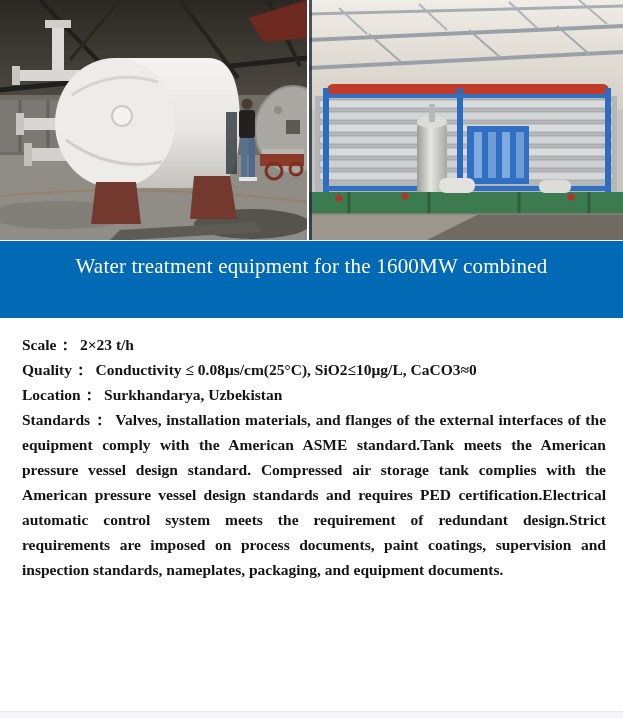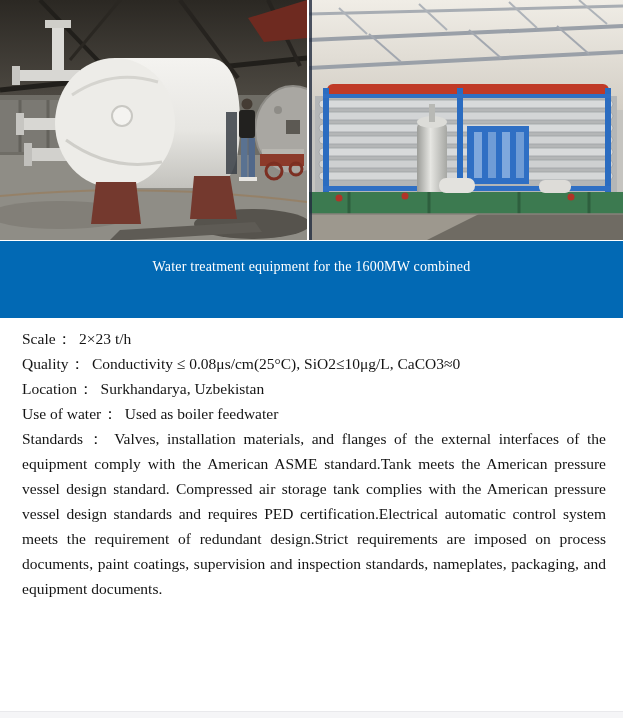--- a/index.html
+++ b/index.html
@@ -31,29 +31,30 @@
   .banner{
     margin-top:1px;
     height:77px;
     box-sizing:border-box;
     background:var(--banner-bg);
     color:var(--banner-fg);
     text-align:center;
     padding-top:13px;
   }
   .banner-line{
-    font-size:14px;
+    font-size:21px;
     line-height:25.5px;
     letter-spacing:0.2px;
   }
   
   .content{
     box-sizing:border-box;
-    padding:8px 17px 0 22px;
+    padding:14px 17px 0 22px;
     color:var(--text-color);
+    font-weight:bold;
   }
   .spec{
     margin:0;
     font-size:15.5px;
     line-height:25px;
     text-align:justify;
   }
   .spec-colon{
     margin:0 7px 0 1px;
   }
@@ -226,21 +227,20 @@
 
   <div class="content">
 
     <p class="spec"><span class="spec-label">Scale</span><span class="spec-colon">：</span><span class="spec-value">2×23 t/h</span></p>
 
 
     <p class="spec"><span class="spec-label">Quality</span><span class="spec-colon">：</span><span class="spec-value">Conductivity ≤ 0.08μs/cm(25°C), SiO2≤10μg/L, CaCO3≈0</span></p>
 
     <p class="spec"><span class="spec-label">Location</span><span class="spec-colon">：</span><span class="spec-value">Surkhandarya, Uzbekistan</span></p>
 
-    <p class="spec"><span class="spec-label">Use of water</span><span class="spec-colon">：</span><span class="spec-value">Used as boiler feedwater</span></p>
 
 
     <p class="spec"><span class="spec-label">Standards</span><span class="spec-colon">：</span><span class="spec-value">Valves, installation materials, and flanges of the external interfaces of the equipment comply with the American ASME standard.Tank meets the American pressure vessel design standard. Compressed air storage tank complies with the American pressure vessel design standards and requires PED certification.Electrical automatic control system meets the requirement of redundant design.Strict requirements are imposed on process documents, paint coatings, supervision and inspection standards, nameplates, packaging, and equipment documents.</span></p>
 
   </div>
 
   <div class="footer-strip"></div>
 </div>
 
 </body></html>

